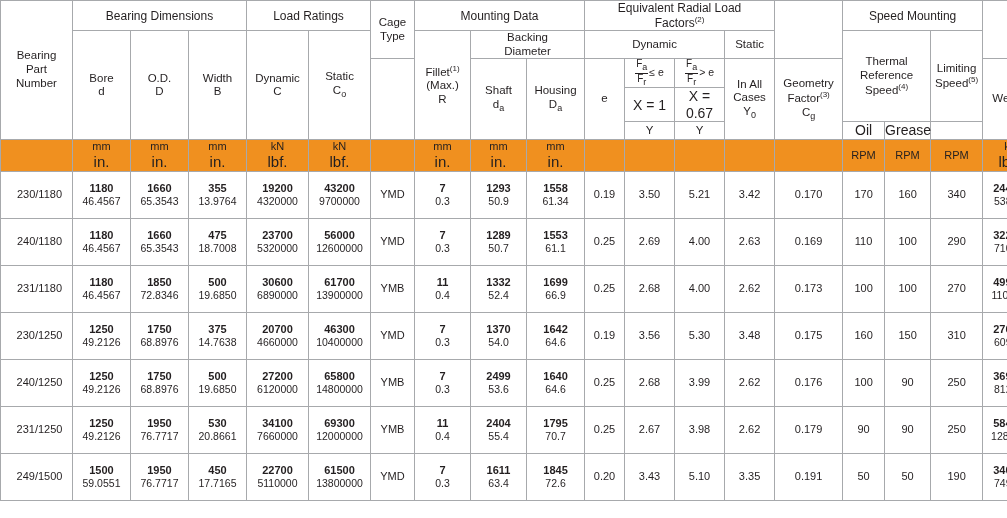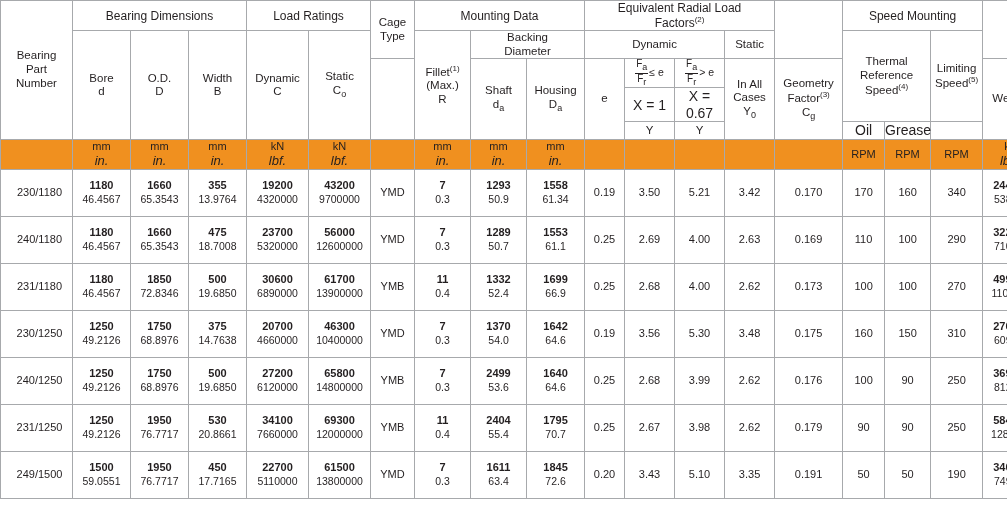--- a/index.html
+++ b/index.html
@@ -69,21 +69,21 @@
     height: 30px;
   }
   .units td {
     background: #f0901f;
     font-weight: bold;
     font-size: 11px;
     line-height: 1.2;
     color: #231f20;
     padding: 2px 1px;
   }
-  .units .u2 { font-weight: normal; font-size: 13px; font-style: italic; }
+  .units .u2 { font-weight: normal; font-size: 15px; }
 
   
   .data td {
     height: 46px;
     font-size: 11px;
     line-height: 1.25;
     padding: 2px 3px;
   }
   .data .top { font-weight: bold; display: block; }
   .data .bot { font-weight: normal; display: block; font-size: 10.5px; }

